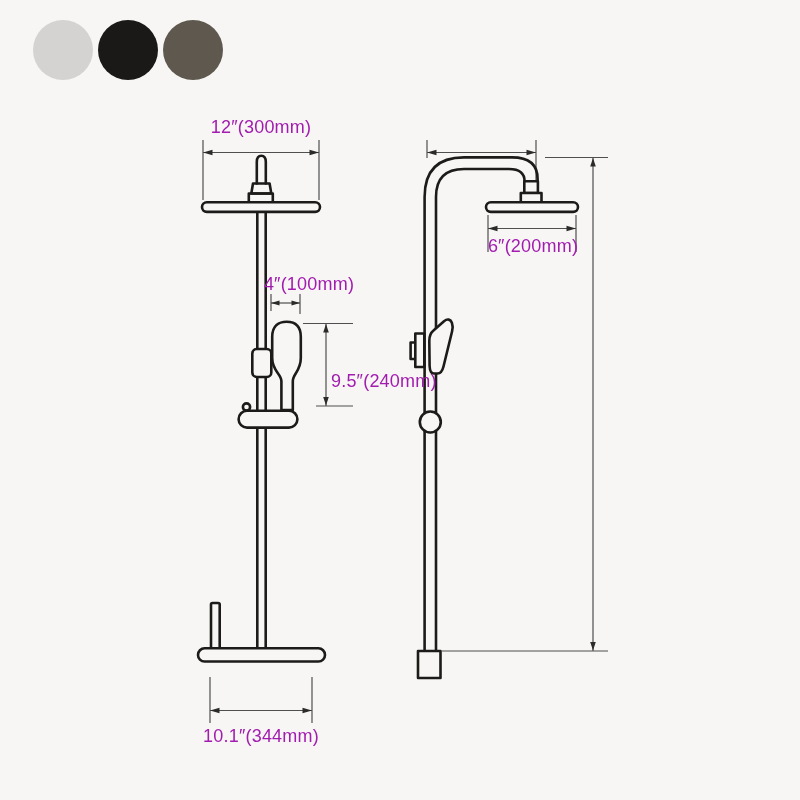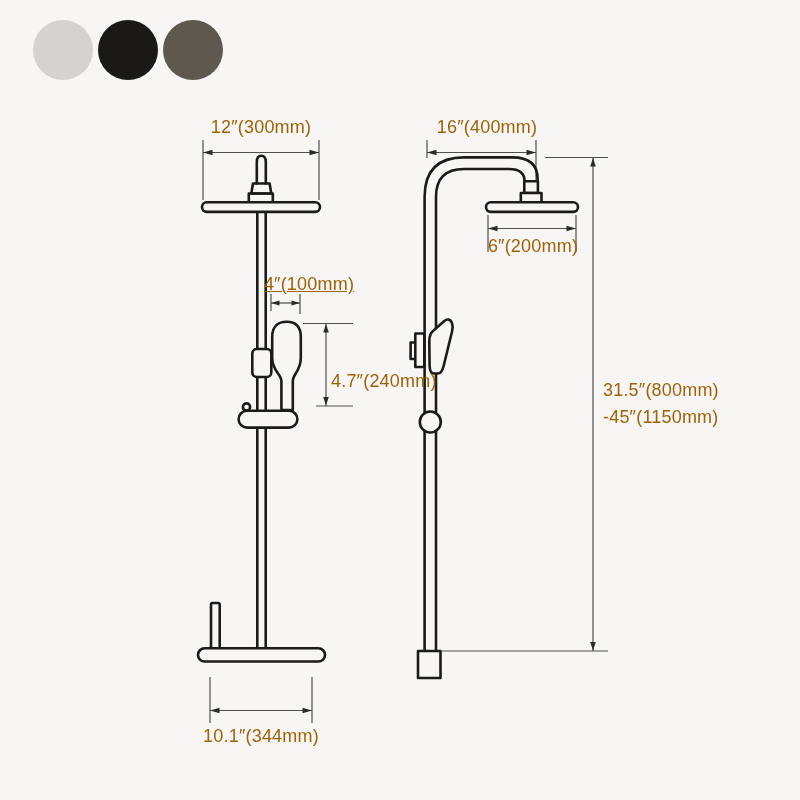--- a/index.html
+++ b/index.html
@@ -8,21 +8,21 @@
     background:#f7f6f4;
     font-family:"Liberation Sans","DejaVu Sans",sans-serif;
     position:relative;
   }
   .canvas{position:absolute;inset:0;width:800px;height:800px;}
   .swatch-row{position:absolute;left:33px;top:20px;display:flex;gap:5px;}
   .swatch{width:60px;height:60px;border-radius:50%;}
   .dim-label{
     position:absolute;
     font-size:18px;
-    color:#a16207;
+    color:#a21caf;
     letter-spacing:0.2px;
     white-space:nowrap;
     line-height:22px;
   }
   .dim-label.centered{width:200px;text-align:center;}
   .pole-label{line-height:27px;}
   svg{position:absolute;left:0;top:0;}
   .draw{stroke:#1c1b19;stroke-width:2.6;fill:none;stroke-linecap:round;stroke-linejoin:round;}
   .draw.fillbg{fill:#f7f6f4;}
   .dim{stroke:#4f4f4f;stroke-width:1.2;fill:none;}
@@ -119,28 +119,23 @@
       <path class="draw fillbg" d="M433.8,373.5 C430.5,373.5 429.8,370 429.6,366 L429.3,341
                C429.2,336 430.5,333 433.5,330.5 L444,321.2 C447.5,318.4 450.6,319.3 451.9,322.8
                C452.9,325.5 452.8,328.3 452.1,331.2 L443.5,366.5 C442.4,371 441,373.5 437.5,373.5 Z"></path>
       <circle class="draw fillbg" cx="430.3" cy="422" r="10.5"></circle>
       <rect class="draw fillbg" x="418" y="651" width="22.5" height="27" stroke-width="3"></rect>
     </g>
   </svg>
 
   <div class="dim-label centered" style="left:161px;top:116px;">12″(300mm)</div>
 
-  <div class="dim-label centered" style="left:387px;top:116px;">16″(400mm)</div>
 
   <div class="dim-label centered" style="left:433px;top:235px;">6″(200mm)</div>
 
-  <div class="dim-label centered" style="left:209px;top:273px;text-decoration:underline;">4″(100mm)</div>
+  <div class="dim-label centered" style="left:209px;top:273px;">4″(100mm)</div>
 
-  <div class="dim-label" style="left:331px;top:370px;">4.7″(240mm)</div>
+  <div class="dim-label" style="left:331px;top:370px;">9.5″(240mm)</div>
 
-  <div class="dim-label pole-label" style="left:603px;top:377px;">
-    <div>31.5″(800mm)</div>
-    <div>-45″(1150mm)</div>
-  </div>
 
   <div class="dim-label centered" style="left:161px;top:725px;">10.1″(344mm)</div>
 
 </div>
 
 </body></html>

